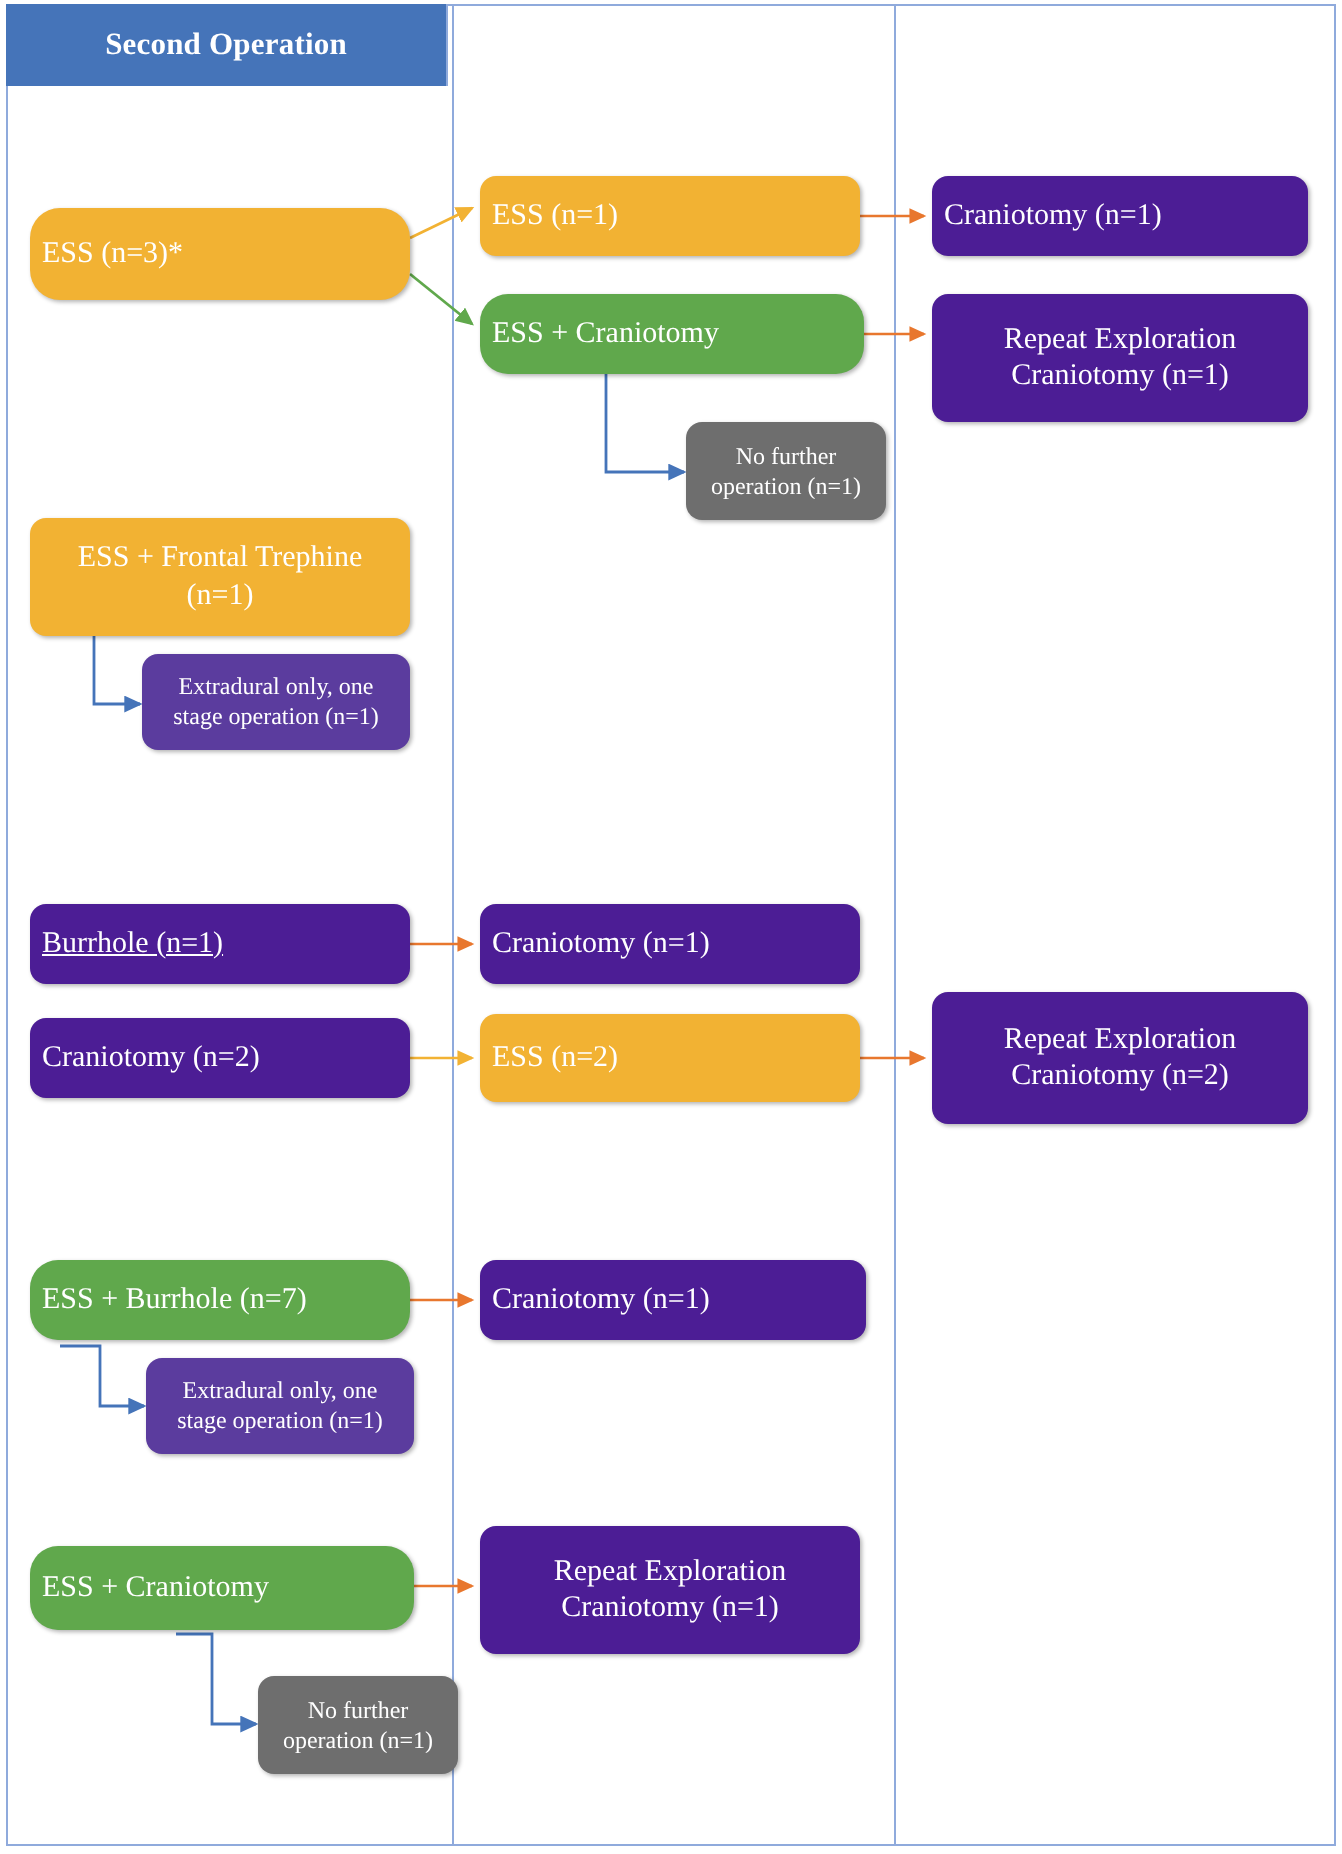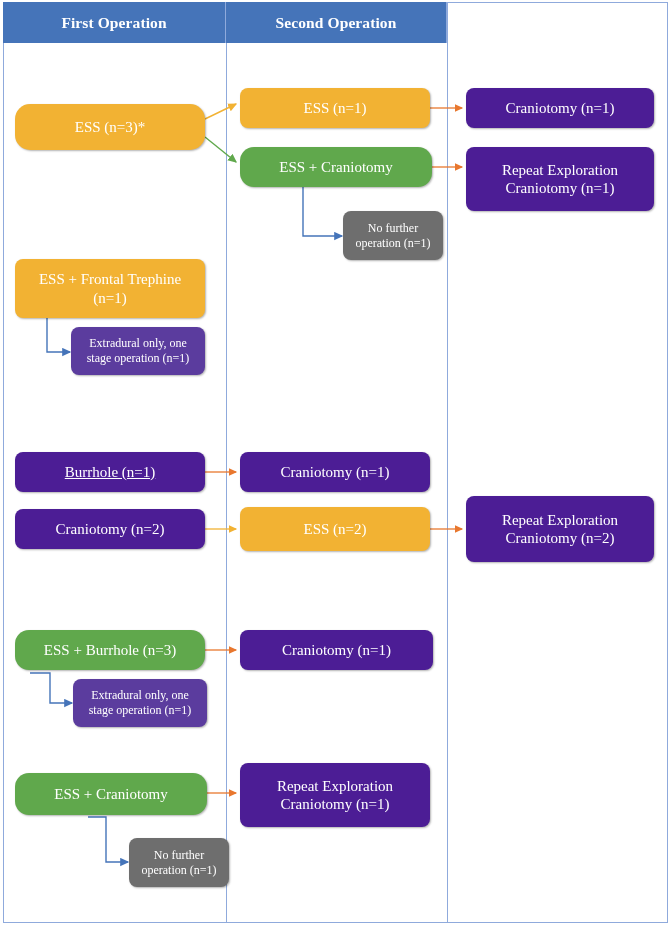--- a/index.html
+++ b/index.html
@@ -67,21 +67,20 @@
   .header-cell.c3 { width: 221px; border-right: none; }
 
   
   .node {
     position: absolute;
     box-sizing: border-box;
     border-radius: 8px;
     color: #ffffff;
     display: flex;
     align-items: center;
-    justify-content: center;
     text-align: center;
     line-height: 1.22;
     padding: 2px 6px;
     box-shadow: 1px 1px 2px rgba(0,0,0,0.30);
   }
   .node .label { display: block; }
   .node.big   { font-size: 15px; }
   .node.small { font-size: 12px; }
 
   .amber  { background: #F2B233; }
@@ -97,23 +96,20 @@
 </head>
 <body>
 
 <div id="chart">
 
   <div class="frame"></div>
   <div class="col-divider d1"></div>
   <div class="col-divider d2"></div>
 
   <div class="header-row">
-    <div class="header-cell c1">
-      <span>First Operation</span>
-    </div>
     <div class="header-cell c2">
       <span>Second Operation</span>
     </div>
   </div>
 
   <svg class="conn" style="left:0;top:0" width="671" height="927">
     <defs>
       <marker id="ah-amber" markerWidth="7" markerHeight="7" refX="5.6" refY="3" orient="auto">
         <path d="M0,0 L6.5,3 L0,6 z" fill="#F2B233"></path>
       </marker>
@@ -227,21 +223,21 @@
 
   <div class="node big amber" style="left:240px; top:507px; width:190px; height:44px;">
     <span class="label">ESS (n=2)</span>
   </div>
 
   <div class="node big orange" style="left:466px; top:496px; width:188px; height:66px;">
     <span class="label">Repeat Exploration Craniotomy (n=2)</span>
   </div>
 
   <div class="node big green" style="left:15px; top:630px; width:190px; height:40px;">
-    <span class="label">ESS + Burrhole (n=3)</span>
+    <span class="label">ESS + Burrhole (n=7)</span>
   </div>
 
   <div class="node big orange" style="left:240px; top:630px; width:193px; height:40px;">
     <span class="label">Craniotomy (n=1)</span>
   </div>
 
   <div class="node small purple" style="left:73px; top:679px; width:134px; height:48px;">
     <span class="label">Extradural only, one stage operation (n=1)</span>
   </div>
 

